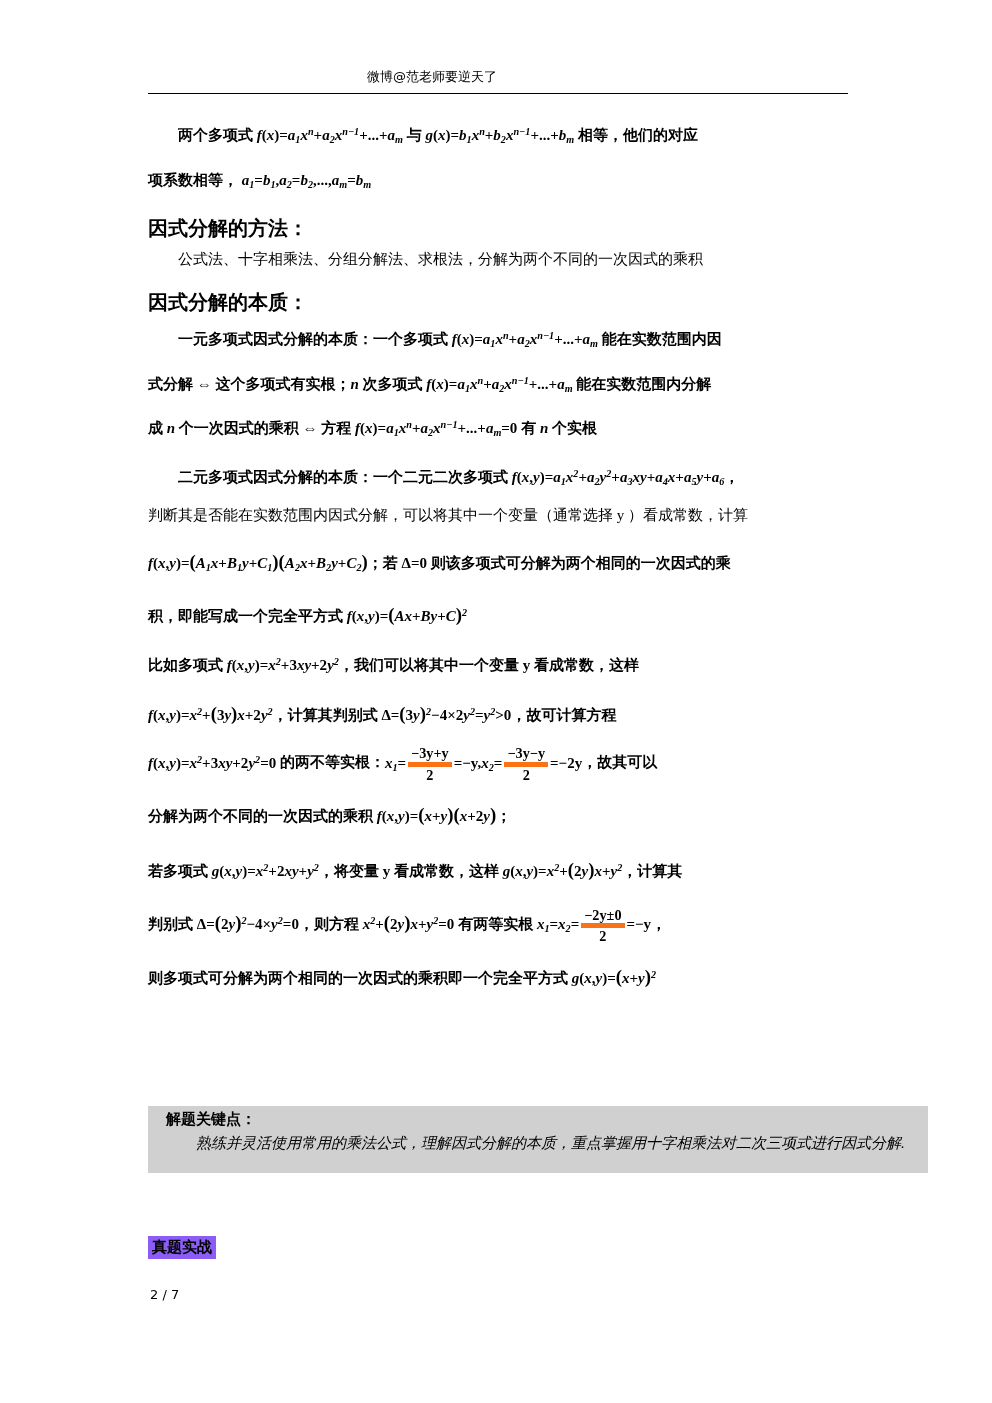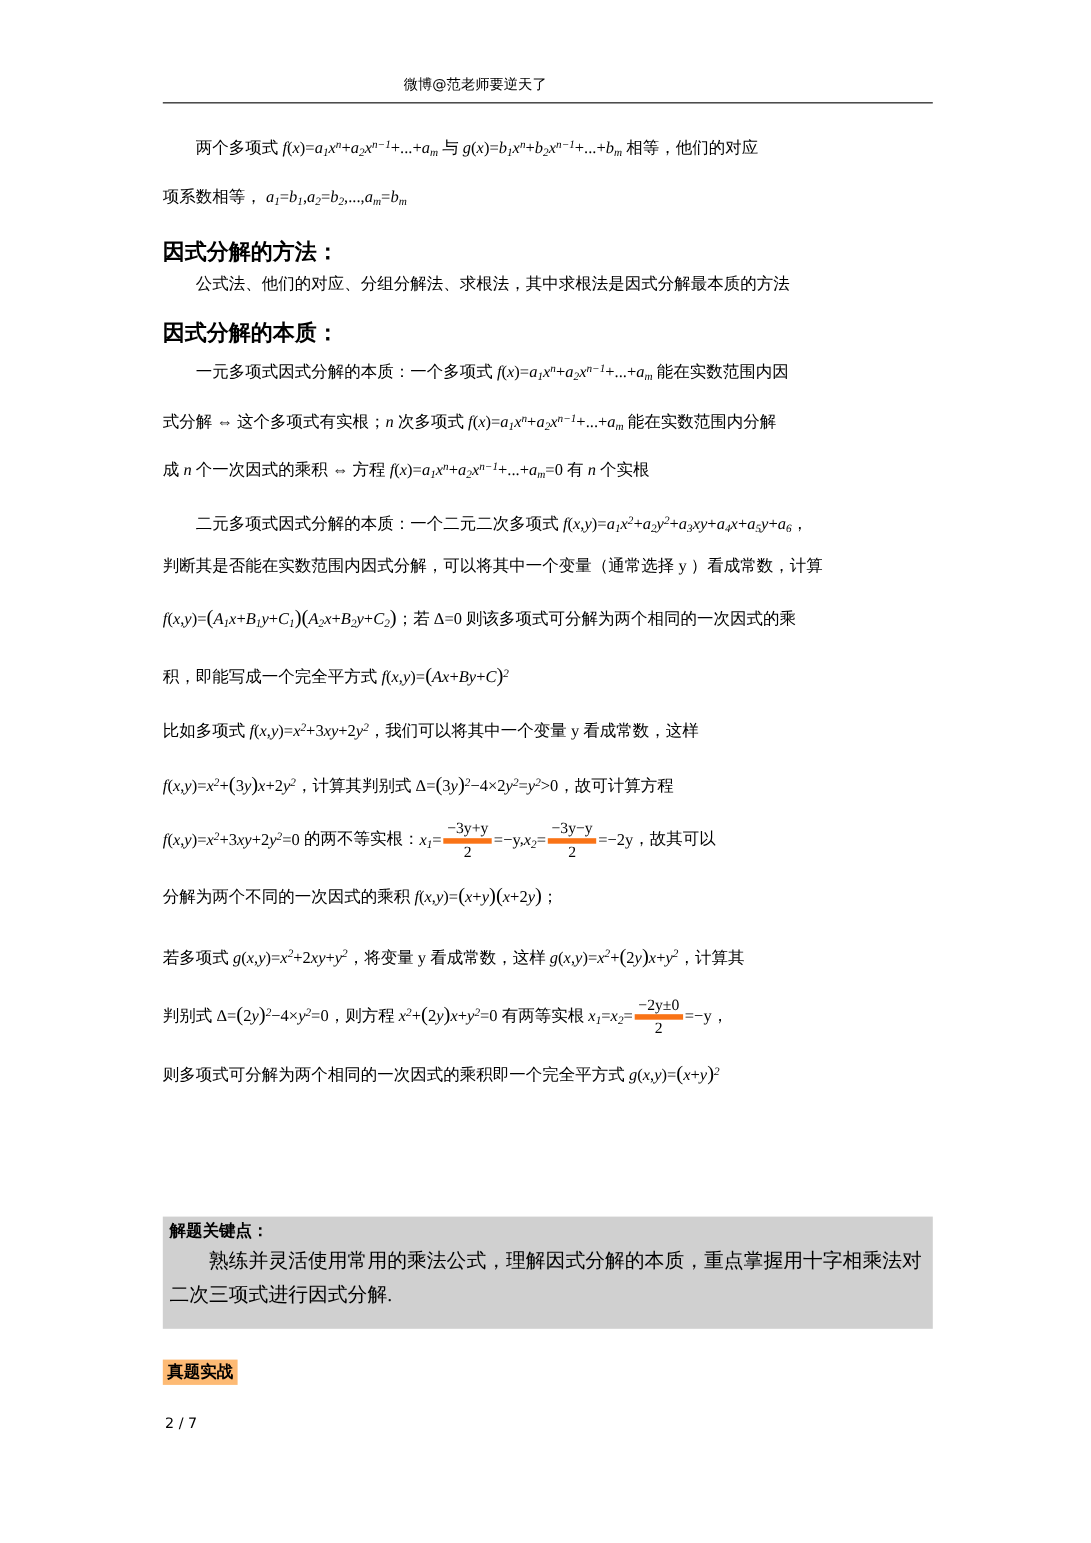--- a/index.html
+++ b/index.html
@@ -54,20 +54,21 @@
   .bold-head {
     font-weight: bold;
     font-family: "DejaVu Sans", sans-serif;
     font-size: 20px;
     margin-top: 16px;
     margin-bottom: 4px;
   }
   .mathline {
     margin: 0 0 10px 0;
     line-height: 2.0;
+    font-weight: bold;
   }
   .mathline.tall { line-height: 2.3; }
   
   .mi { font-family: "Liberation Serif", serif; font-style: italic; }
   .mn, .mo { font-family: "Liberation Serif", serif; font-style: normal; }
   sub, sup {
     font-size: 0.68em;
     font-style: italic;
   }
   sub { vertical-align: -0.25em; }
@@ -80,41 +81,42 @@
     line-height: 1.15;
     margin: 0 2px;
   }
   .frac .num { display: block; border-bottom: 5px solid #f97316; padding: 0 3px; }
   .frac .den { display: block; padding: 0 3px; }
   .paren-big { font-size: 1.25em; }
   .key-block {
     position: absolute;
     left: 148px;
     top: 1106px;
-    width: 700px;
+    width: 780px;
     background: #d0d0d0;
-    padding: 4px 6px 10px 6px;
+    padding: 4px 6px 10px 18px;
     box-sizing: border-box;
   }
   .key-title {
     font-weight: bold;
     font-family: "DejaVu Sans", sans-serif;
     font-size: 15px;
     margin: 0 0 2px 0;
   }
   .key-body {
-    font-size: 18px;
+    font-size: 15px;
     line-height: 1.7;
     text-indent: 2em;
+    font-style: italic;
   }
   .zhenti {
     position: absolute;
     left: 148px;
     top: 1236px;
-    background: #fdba74;
+    background: #8b5cf6;
     font-family: "DejaVu Sans", sans-serif;
     font-weight: bold;
     font-size: 15px;
     padding: 2px 4px;
   }
   .page-num {
     position: absolute;
     left: 150px;
     top: 1287px;
     font-family: "DejaVu Sans", sans-serif;
@@ -136,21 +138,21 @@
     <p class="mathline tall">
       <span style="display:inline-block;width:2em;"></span><span>两个多项式 </span><span class="nowrap"><span class="mi">f</span><span class="mo">(</span><span class="mi">x</span><span class="mo">)</span><span class="mo">=</span><span class="mi">a</span><sub>1</sub><span class="mi">x</span><sup>n</sup><span class="mo">+</span><span class="mi">a</span><sub>2</sub><span class="mi">x</span><sup>n−1</sup><span class="mo">+...+</span><span class="mi">a</span><sub>m</sub></span><span> 与 </span><span class="nowrap"><span class="mi">g</span><span class="mo">(</span><span class="mi">x</span><span class="mo">)</span><span class="mo">=</span><span class="mi">b</span><sub>1</sub><span class="mi">x</span><sup>n</sup><span class="mo">+</span><span class="mi">b</span><sub>2</sub><span class="mi">x</span><sup>n−1</sup><span class="mo">+...+</span><span class="mi">b</span><sub>m</sub></span><span> 相等，他们的对应</span>
     </p>
 
     <p class="mathline tall">
       <span>项系数相等，</span>
       <span class="nowrap"><span class="mi">a</span><sub>1</sub><span class="mo">=</span><span class="mi">b</span><sub>1</sub><span class="mo">,</span><span class="mi">a</span><sub>2</sub><span class="mo">=</span><span class="mi">b</span><sub>2</sub><span class="mo">,...,</span><span class="mi">a</span><sub>m</sub><span class="mo">=</span><span class="mi">b</span><sub>m</sub></span>
     </p>
 
     <p class="bold-head">因式分解的方法：</p>
-    <p class="indent2">公式法、他们的对应、分组分解法、求根法，其中求根法是因式分解最本质的方法</p>
+    <p class="indent2">公式法、十字相乘法、分组分解法、求根法，分解为两个不同的一次因式的乘积</p>
 
     <p class="bold-head">因式分解的本质：</p>
 
     <p class="mathline tall">
       <span style="display:inline-block;width:2em;"></span><span>一元多项式因式分解的本质：一个多项式 </span><span class="nowrap"><span class="mi">f</span><span class="mo">(</span><span class="mi">x</span><span class="mo">)</span><span class="mo">=</span><span class="mi">a</span><sub>1</sub><span class="mi">x</span><sup>n</sup><span class="mo">+</span><span class="mi">a</span><sub>2</sub><span class="mi">x</span><sup>n−1</sup><span class="mo">+...+</span><span class="mi">a</span><sub>m</sub></span><span> 能在实数范围内因</span>
     </p>
 
     <p class="mathline tall">
       <span>式分解 ⇔ 这个多项式有实根；</span><span class="mi">n</span><span> 次多项式 </span><span class="nowrap"><span class="mi">f</span><span class="mo">(</span><span class="mi">x</span><span class="mo">)</span><span class="mo">=</span><span class="mi">a</span><sub>1</sub><span class="mi">x</span><sup>n</sup><span class="mo">+</span><span class="mi">a</span><sub>2</sub><span class="mi">x</span><sup>n−1</sup><span class="mo">+...+</span><span class="mi">a</span><sub>m</sub></span><span> 能在实数范围内分解</span>
     </p>

